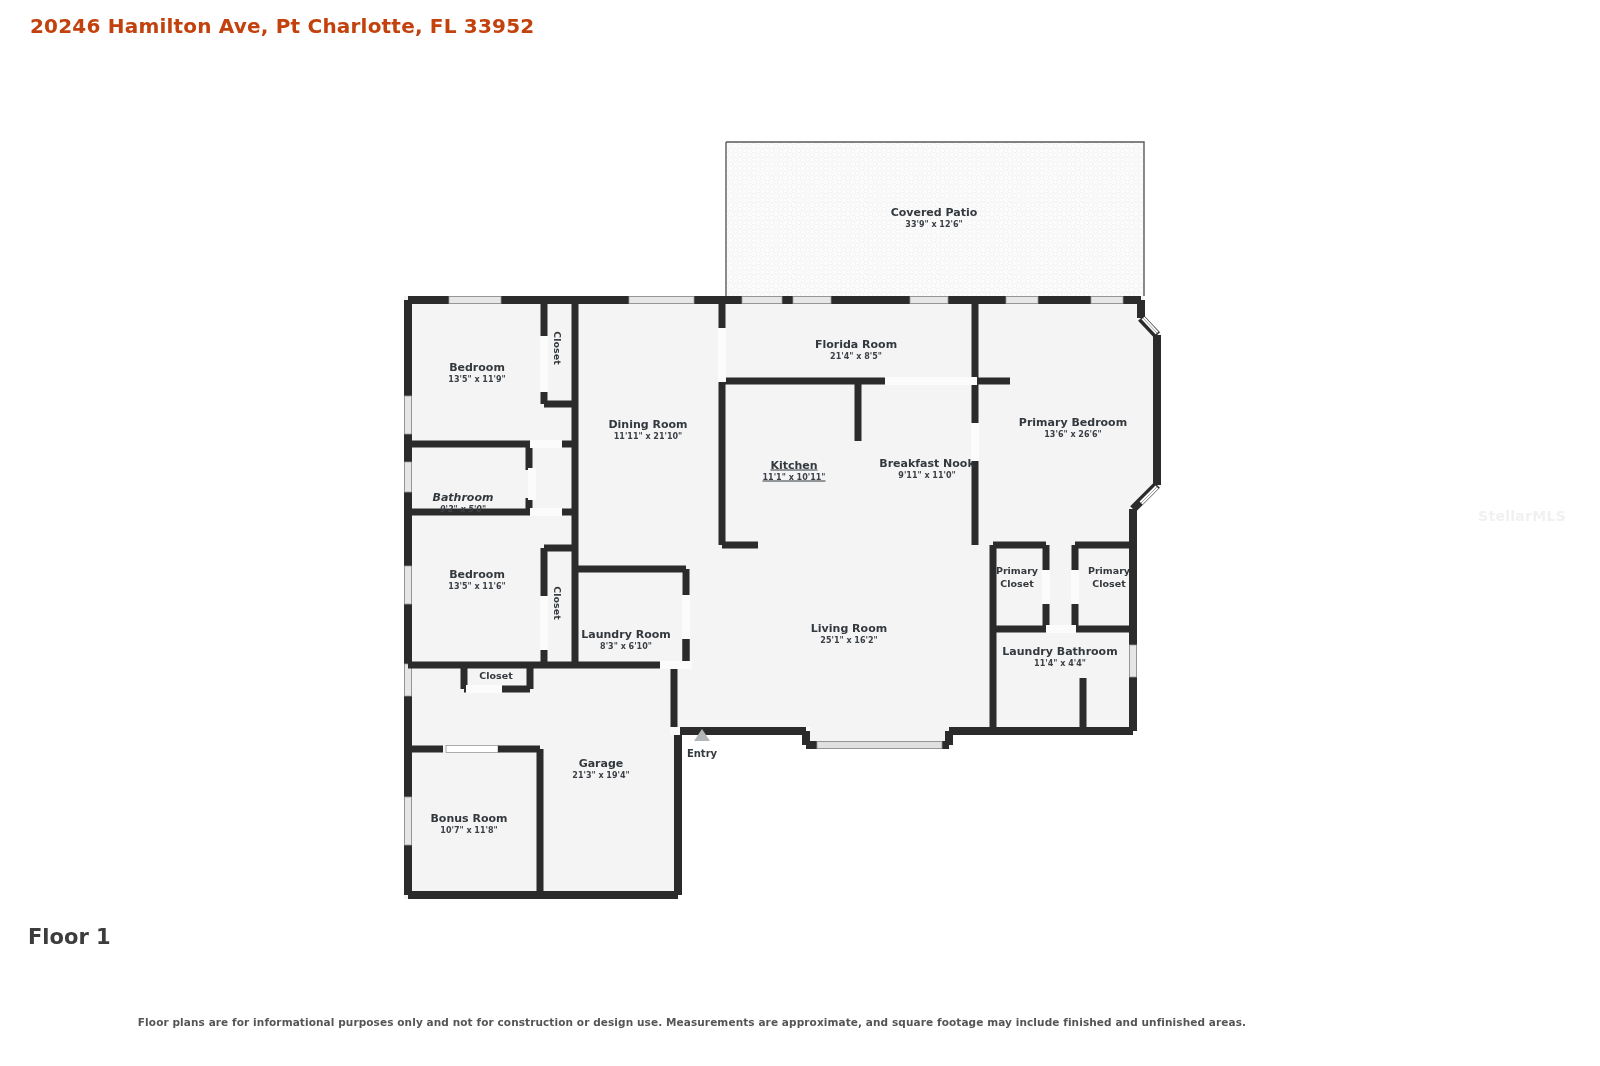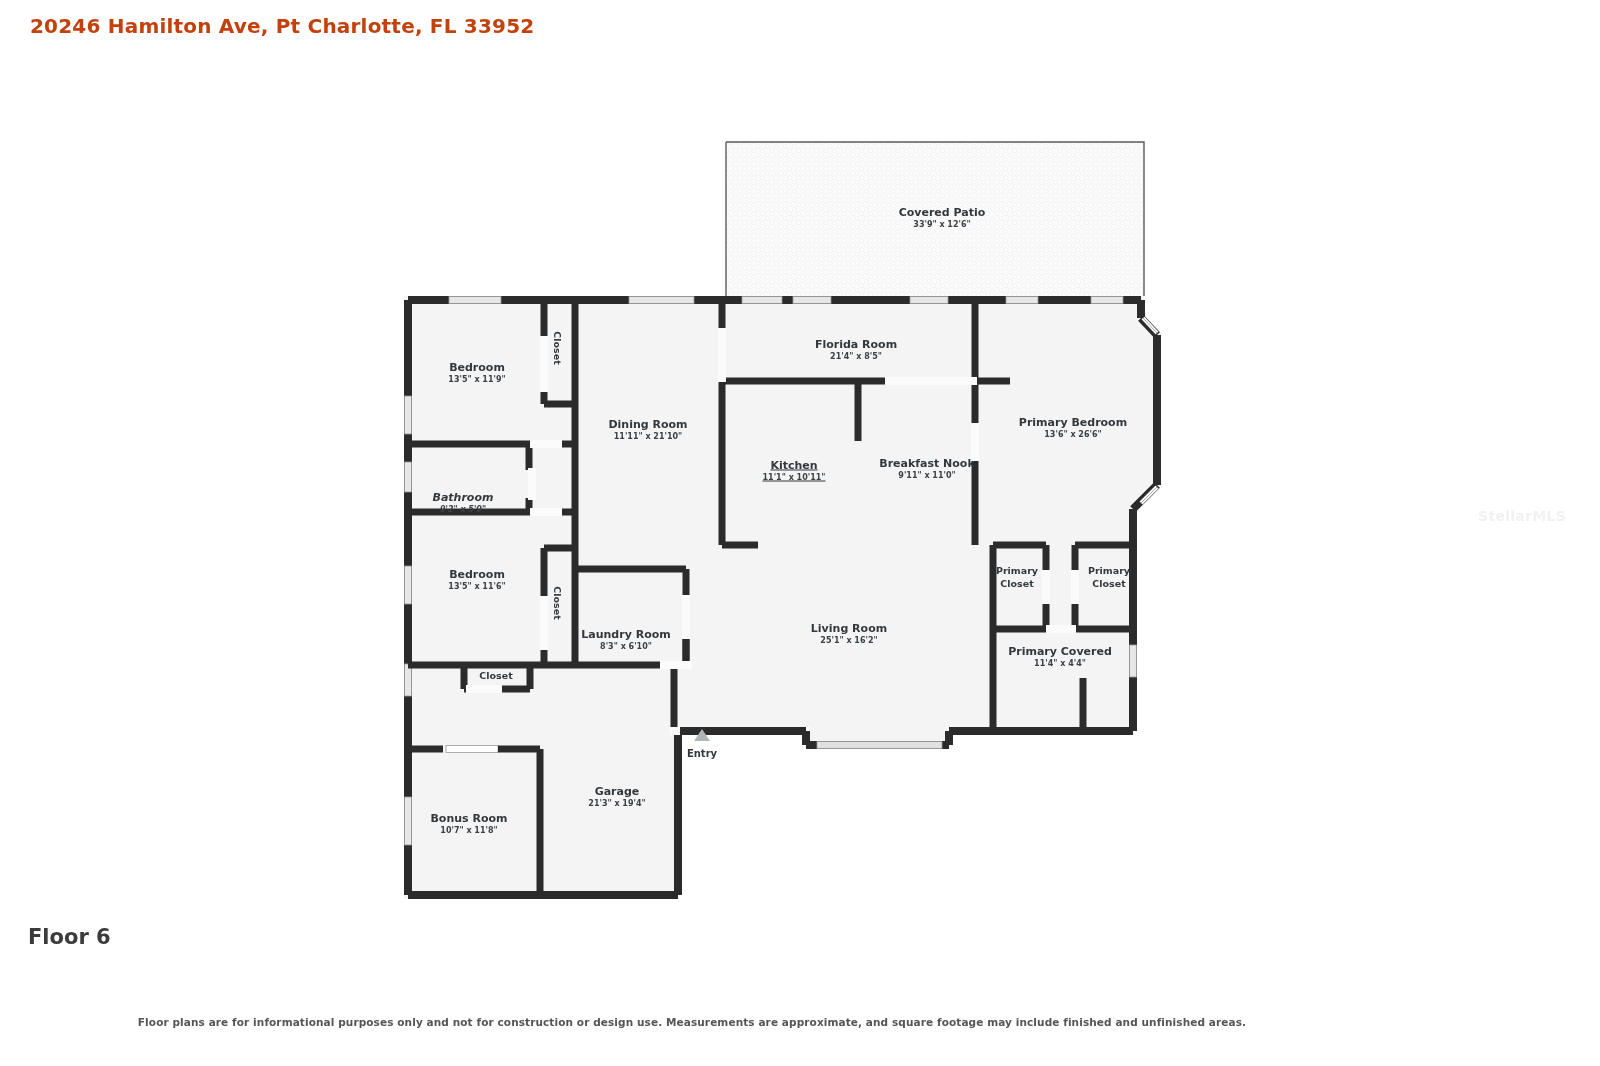--- a/index.html
+++ b/index.html
@@ -280,21 +280,21 @@
       <rect x="660" y="661" width="32" height="8" fill="#fbfbfb"></rect>
       <rect x="466" y="685" width="36" height="8" fill="#fbfbfb"></rect>
       <rect x="1042" y="570" width="8" height="34" fill="#fbfbfb"></rect>
       <rect x="1071" y="570" width="8" height="34" fill="#fbfbfb"></rect>
       <rect x="1046" y="625" width="30" height="8" fill="#fbfbfb"></rect>
       <rect x="670" y="727" width="10" height="8" fill="#fbfbfb"></rect>
     </g>
 
   </svg>
 
-  <div class="room-label two-line" style="left:934px; top:218px;margin-left:8px;">
+  <div class="room-label two-line" style="left:934px; top:218px;">
     <span class="rname">Covered Patio</span>
     <span class="rdim">33'9" x 12'6"</span>
   </div>
 
   <div class="room-label two-line" style="left:477px; top:373px;">
     <span class="rname">Bedroom</span>
     <span class="rdim">13'5" x 11'9"</span>
   </div>
 
   <div class="room-label vertical small" style="left:557px; top:348px;">
@@ -352,41 +352,41 @@
   <div class="room-label small" style="left:1109px; top:577px;">
     <span class="rname" style="white-space:normal; width:56px;">Primary Closet</span>
   </div>
 
   <div class="room-label two-line" style="left:833px; top:634px;margin-left:16px;">
     <span class="rname">Living Room</span>
     <span class="rdim">25'1" x 16'2"</span>
   </div>
 
   <div class="room-label two-line" style="left:1060px; top:657px;">
-    <span class="rname">Primary Covered</span>
+    <span class="rname">Laundry Bathroom</span>
     <span class="rdim">11'4" x 4'4"</span>
   </div>
 
   <div class="room-label small" style="left:496px; top:675px;">
     <span class="rname">Closet</span>
   </div>
 
-  <div class="room-label two-line" style="left:601px; top:797px;margin-left:16px;">
+  <div class="room-label two-line" style="left:601px; top:769px;">
     <span class="rname">Garage</span>
     <span class="rdim">21'3" x 19'4"</span>
   </div>
 
   <div class="room-label two-line" style="left:469px; top:824px;">
     <span class="rname">Bonus Room</span>
     <span class="rdim">10'7" x 11'8"</span>
   </div>
 
   <div id="entry-marker">
     <div class="tri"></div>
   </div>
   <div id="entry-text">Entry</div>
 
 </div>
 
 <div id="page-title">20246 Hamilton Ave, Pt Charlotte, FL 33952</div>
-<div id="floor-label">Floor 6</div>
+<div id="floor-label">Floor 1</div>
 <div id="disclaimer">Floor plans are for informational purposes only and not for construction or design use. Measurements are approximate, and square footage may include finished and unfinished areas.</div>
 <div id="watermark">StellarMLS</div>
 
 </body></html>

